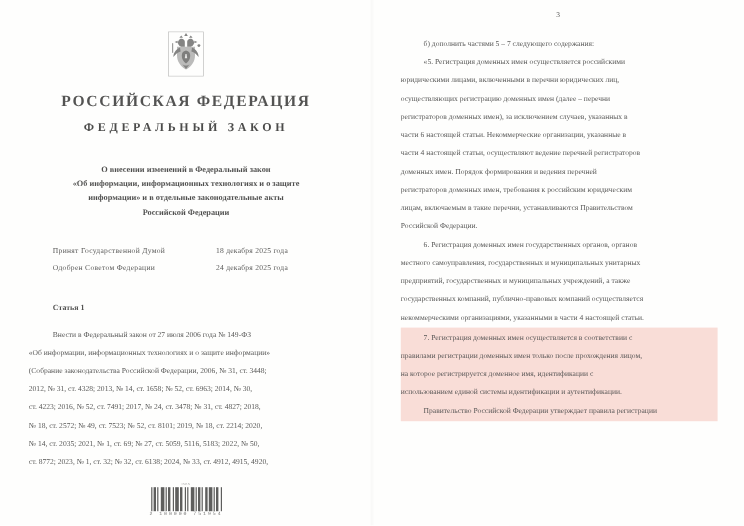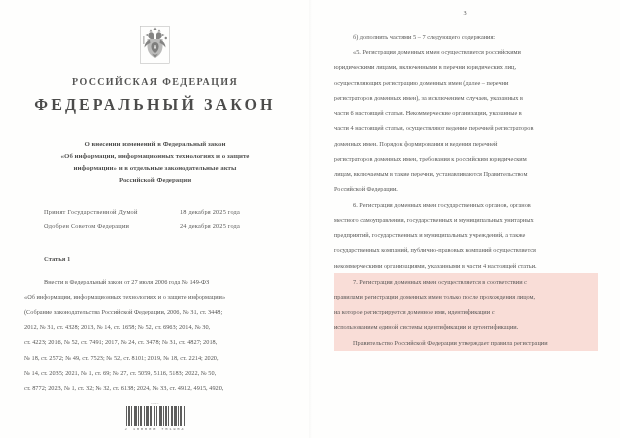--- a/index.html
+++ b/index.html
@@ -33,29 +33,29 @@
   }
   .emblem {
     width: 30px; height: 38px;
     display: block;
     opacity: .82;
   }
 
   .country {
     margin-top: 12px;
     text-align: center;
-    font-size: 10px;
+    font-size: 13px;
     font-weight: bold;
     letter-spacing: 1.35px;
     color: #1b1b1b;
   }
   .lawtype {
     margin-top: 9px;
     text-align: center;
-    font-size: 16px;
+    font-size: 10px;
     font-weight: bold;
     letter-spacing: 3.1px;
     color: #101010;
   }
 
   .doc-title {
     margin: 24px 34px 0 34px;
     text-align: center;
     font-size: 6.9px;
     font-weight: bold;

